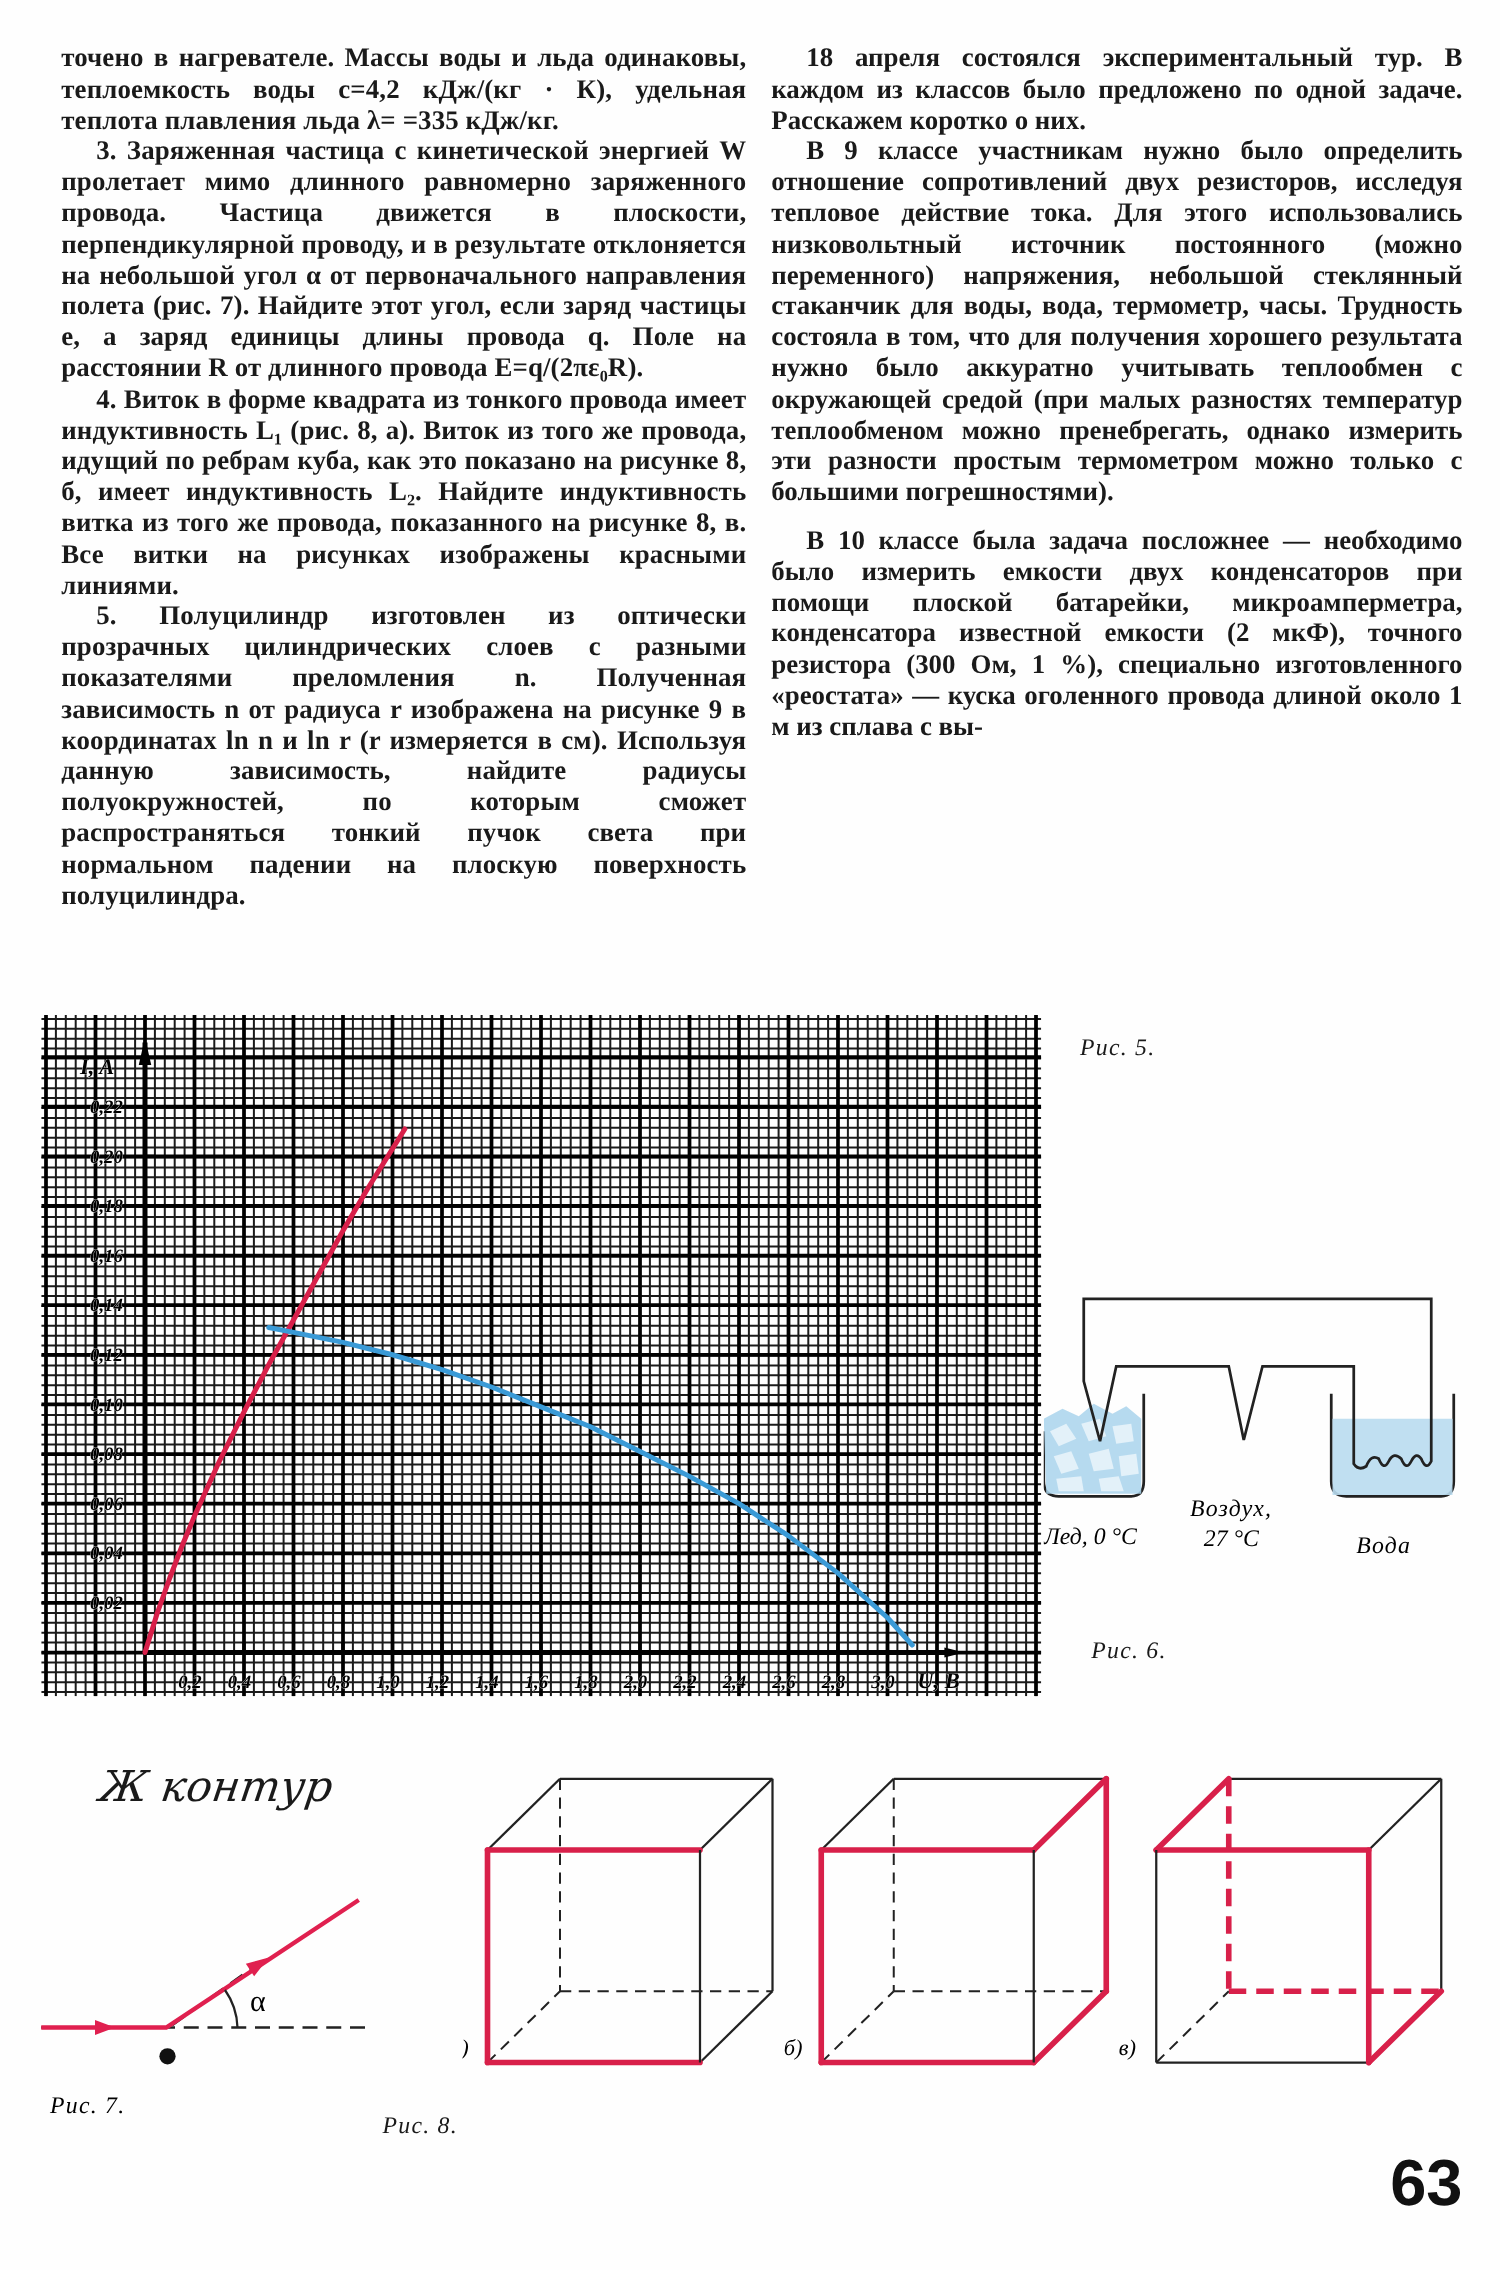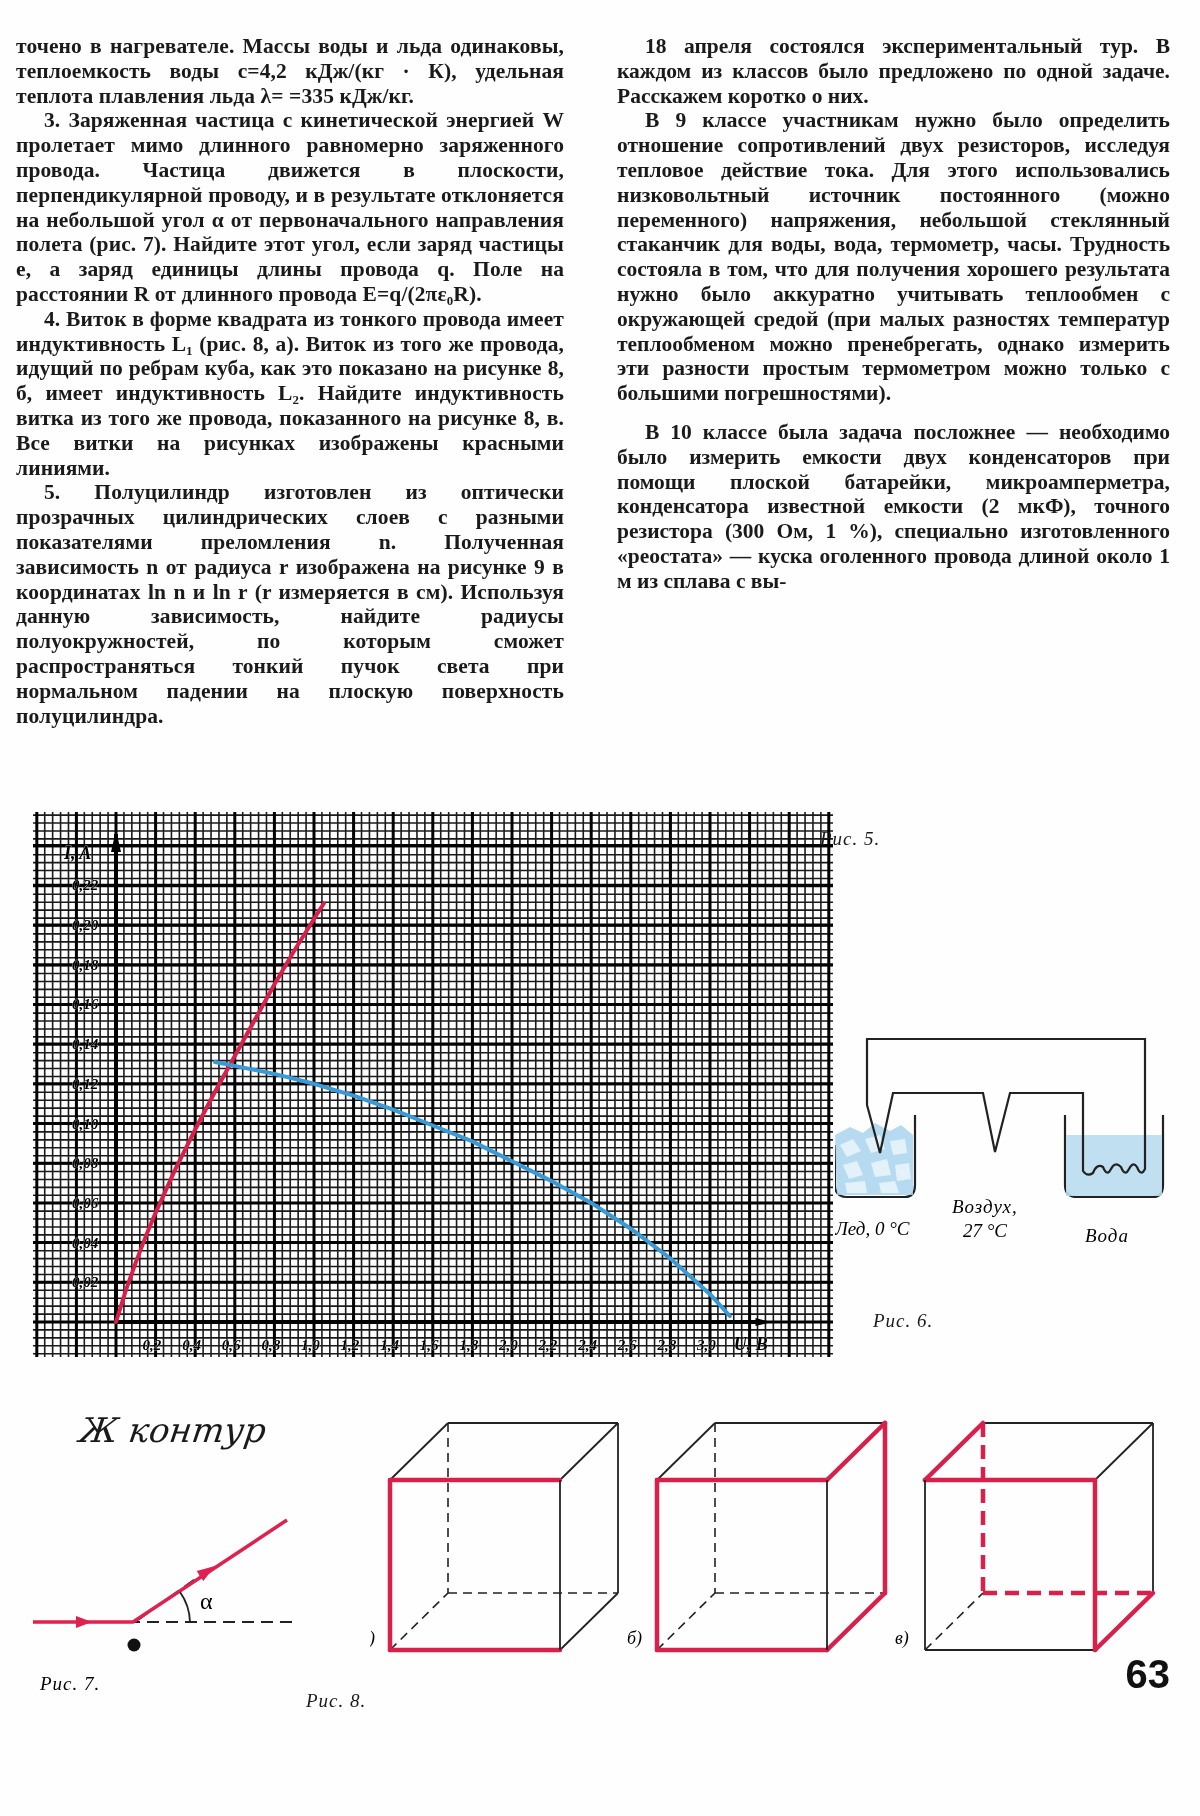--- a/index.html
+++ b/index.html
@@ -1,29 +1,29 @@
 <!DOCTYPE html>
 <html><head>
 <meta charset="utf-8">
 <style>
   html, body { margin: 0; padding: 0; background: #fefefe; }
   body { width: 1200px; height: 1816px; position: relative; overflow: hidden; font-family: "Liberation Serif", "DejaVu Serif", serif; color: #1a1a1a; }
   .col { position: absolute; top: 34px; font-size: 21.5px; line-height: 24.8px; text-align: justify; hyphens: manual; }
-  .col-left { left: 16px; width: 548px; font-weight: bold; letter-spacing: 0.1px; }
+  .col-left { left: 49px; width: 548px; font-weight: bold; letter-spacing: 0.1px; }
   .col-right { left: 617px; width: 553px; font-weight: bold; }
   .col p { margin: 0; text-indent: 0; }
   .col p.ind { text-indent: 28px; }
   .col p.gap { margin-top: 14px; }
   .col .txt { display: inline; }
   #graph { position: absolute; left: 33px; top: 812px; width: 800px; height: 545px; }
   .caption { position: absolute; font-style: italic; font-size: 19px; font-family: "Liberation Serif", serif; letter-spacing: 1px; }
   #fig6 { position: absolute; left: 835px; top: 1035px; width: 365px; height: 260px; }
   #fig7 { position: absolute; left: 0; top: 1390px; width: 380px; height: 330px; }
   #fig8 { position: absolute; left: 370px; top: 1420px; width: 810px; height: 300px; }
-  .pagenum { position: absolute; right: 30px; top: 1652px; font-family: "Liberation Sans", "DejaVu Sans", sans-serif; font-size: 40px; font-weight: bold; color: #111; }
+  .pagenum { position: absolute; right: 30px; top: 1717px; font-family: "Liberation Sans", "DejaVu Sans", sans-serif; font-size: 52px; font-weight: bold; color: #111; }
   .handnote { position: absolute; left: 80px; top: 1410px; font-family: "DejaVu Serif", serif; font-style: italic; font-size: 34px; transform: skewX(-8deg); }
 </style>
 </head>
 <body>
 
 <div class="col col-left">
   <p><span class="txt">точено в нагревателе. Массы воды и льда одинаковы, теплоемкость воды c=4,2 кДж/(кг · К), удельная теплота плавления льда λ= =335 кДж/кг.</span></p>
   <p class="ind"><span class="txt">3. Заряженная частица с кинетической энергией W пролетает мимо длинного равномерно заряженного провода. Частица движется в плоскости, перпендикулярной проводу, и в результате отклоняется на небольшой угол α от первоначального направления полета (рис. 7). Найдите этот угол, если заряд частицы e, а заряд единицы длины провода q. Поле на расстоянии R от длинного провода E=q/(2πε₀R).</span></p>
   <p class="ind"><span class="txt">4. Виток в форме квадрата из тонкого провода имеет индуктивность L₁ (рис. 8, а). Виток из того же провода, идущий по ребрам куба, как это показано на рисунке 8, б, имеет индуктивность L₂. Найдите индуктивность витка из того же провода, показанного на рисунке 8, в. Все витки на рисунках изображены красными линиями.</span></p>
   <p class="ind"><span class="txt">5. Полуцилиндр изготовлен из оптически прозрачных цилиндрических слоев с разными показателями преломления n. Полученная зависимость n от радиуса r изображена на рисунке 9 в координатах ln n и ln r (r измеряется в см). Используя данную зависимость, найдите радиусы полуокружностей, по которым сможет распространяться тонкий пучок света при нормальном падении на плоскую поверхность полуцилиндра.</span></p>
@@ -302,21 +302,21 @@
       <line x1="637.4" y1="510" x2="637.4" y2="502" stroke="#000" stroke-width="2.5"></line>
       <text x="624.4" y="538" font-family="Liberation Serif, serif" font-style="italic" font-weight="bold" font-size="15" fill="#000" stroke="#fff" stroke-width="0.4" paint-order="stroke">2,8</text>
       <line x1="677" y1="510" x2="677" y2="502" stroke="#000" stroke-width="2.5"></line>
       <text x="664" y="538" font-family="Liberation Serif, serif" font-style="italic" font-weight="bold" font-size="15" fill="#000" stroke="#fff" stroke-width="0.4" paint-order="stroke">3,0</text>
     </g>
   <g id="series-layer">
       <path d="M83.0 510.0 L92.9 478.2 L102.8 450.4 L112.7 424.6 L122.6 400.8 L142.4 357.2 L162.2 317.5 L182.0 279.7 L201.8 244.0 L221.6 208.3 L241.4 172.5 L261.2 138.8 L281.0 107.0 L290.9 91.2" fill="none" stroke="#d8204a" stroke-width="4" stroke-linecap="round" stroke-linejoin="round"></path>
       <path d="M182.0 250.0 L201.8 253.9 L241.4 261.9 L281.0 271.8 L320.6 283.7 L360.2 297.6 L399.8 313.5 L439.4 329.4 L479.0 349.2 L518.6 369.1 L558.2 390.9 L597.8 416.7 L637.4 446.5 L677.0 482.2 L696.8 504.0" fill="none" stroke="#3a9ad6" stroke-width="4" stroke-linecap="round" stroke-linejoin="round"></path>
     </g>
 </svg>
-<div class="caption" style="left:820px; top:828px;">Рис. 5.</div>
+<div class="caption" style="left:864px; top:828px;">Рис. 5.</div>
 
 <svg id="fig6" viewBox="0 0 365 260" xmlns="http://www.w3.org/2000/svg">
 
   <g>
     <path d="M0 110 L0 150 Q0 162 12 162 L70 162 Q80 162 80 150 L80 80" fill="none" stroke="#222" stroke-width="2.2"></path>
     <path d="M0 100 L15 92 L28 98 L40 88 L55 96 L66 90 L78 100 L78 160 L2 160 Z" fill="#a9d3ec" opacity="0.85"></path>
     <g fill="#e8f4fb" opacity="0.9">
       <polygon points="5,110 18,104 26,116 12,122"></polygon>
       <polygon points="30,104 45,100 50,114 36,118"></polygon>
       <polygon points="55,106 70,104 72,118 58,120"></polygon>

